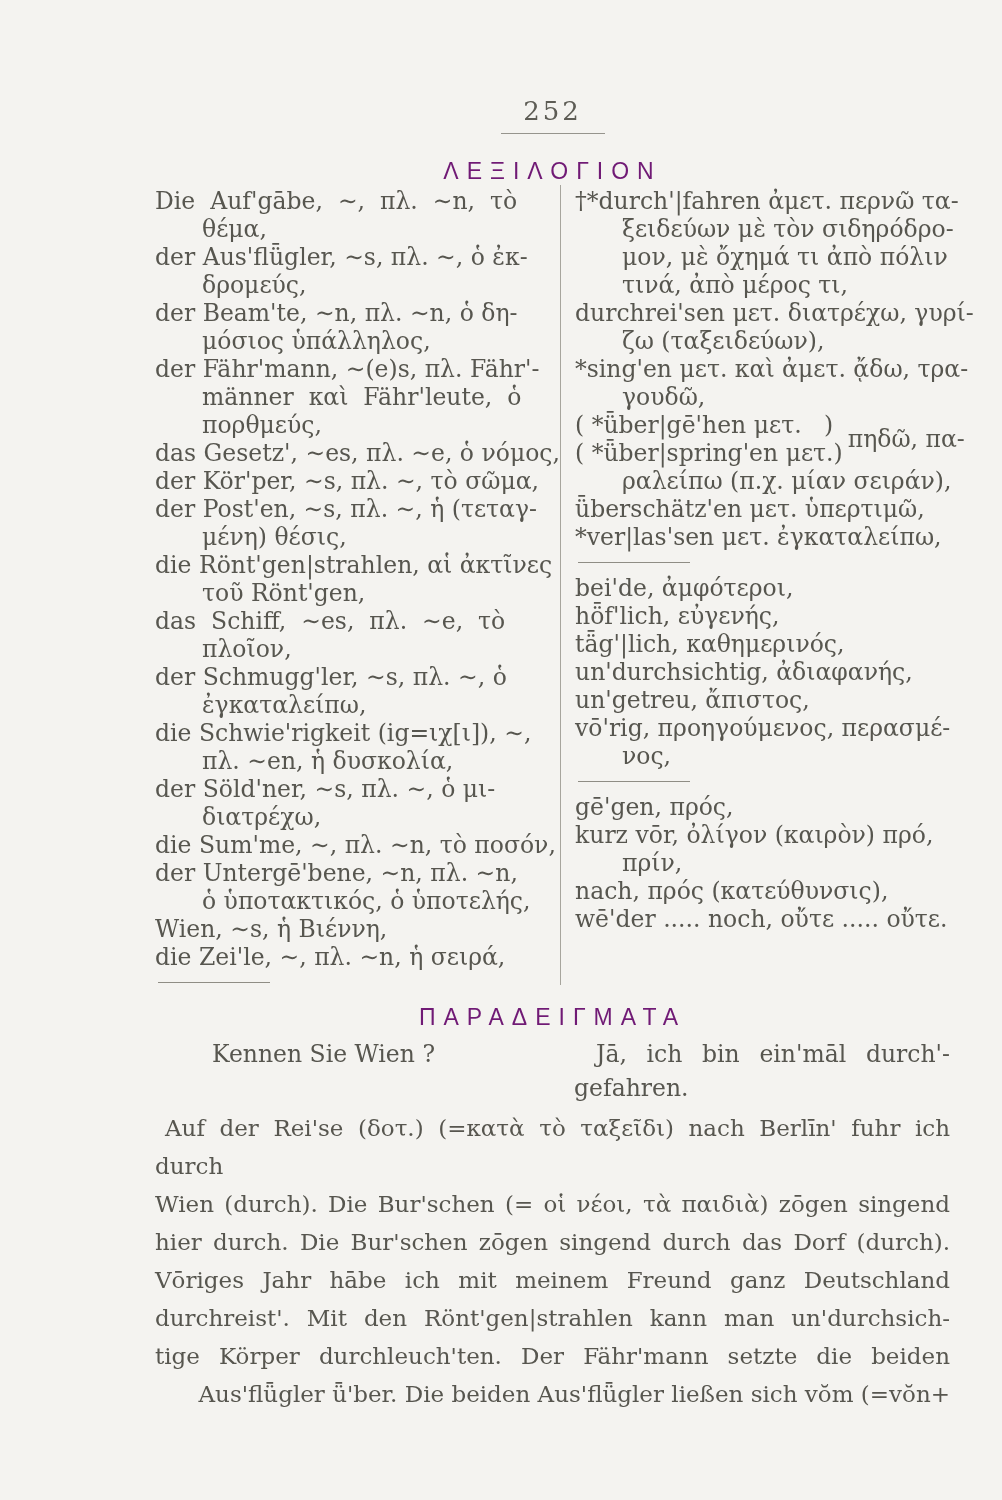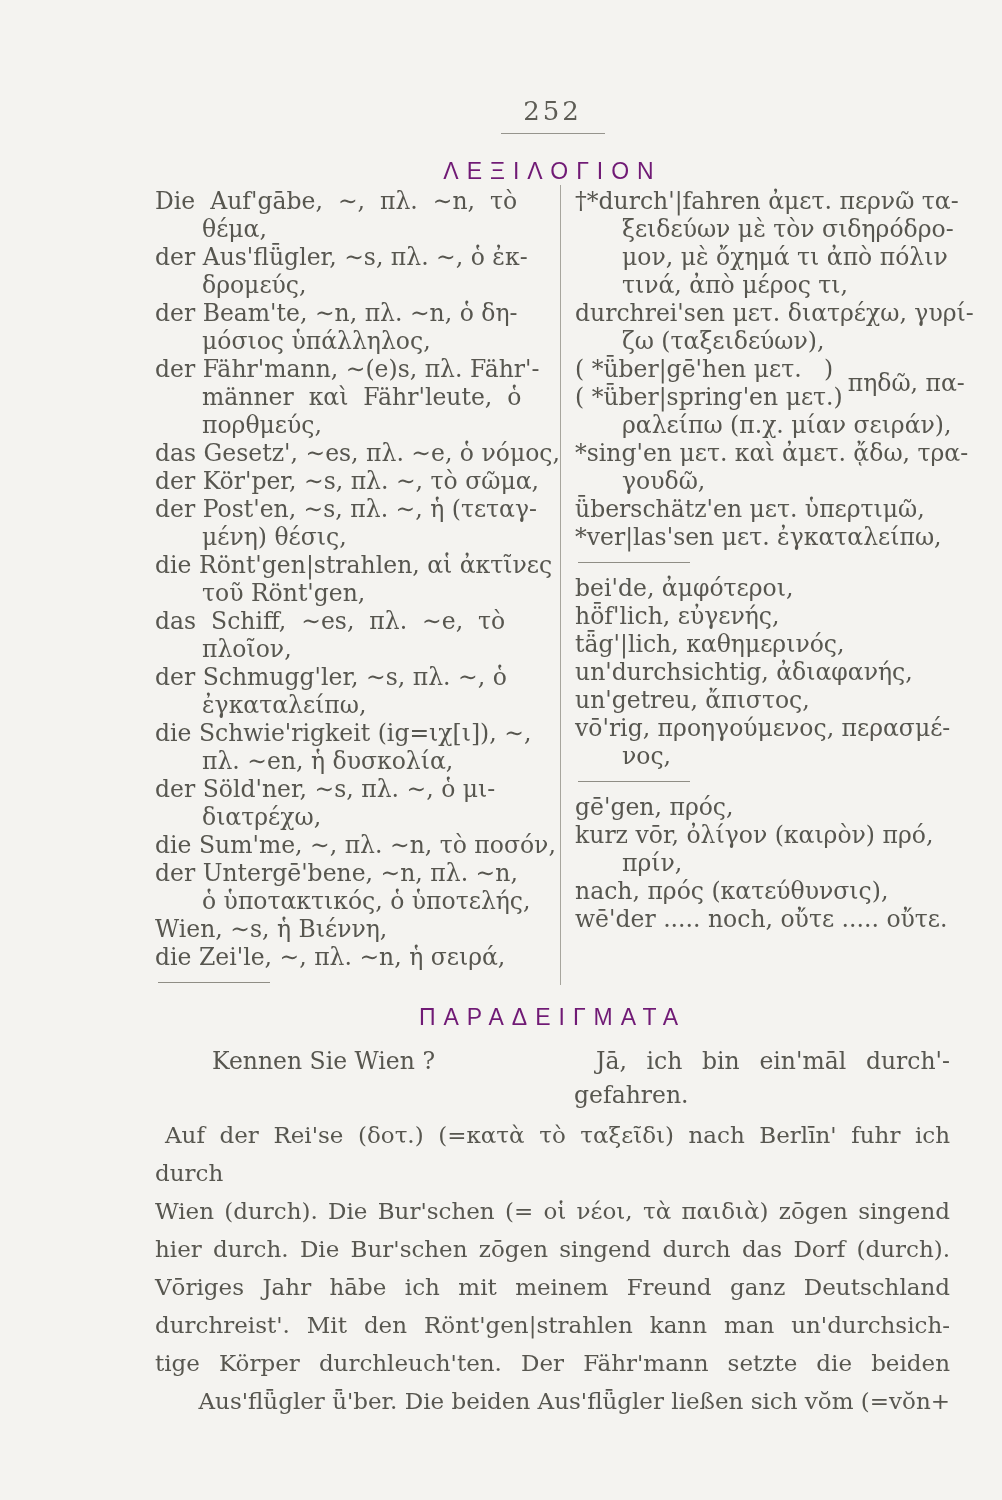--- a/index.html
+++ b/index.html
@@ -31,21 +31,21 @@
   .col-right{flex:1;margin-left:22px;}
 
   .entry{margin:0;}
   .l{font-size:23.5px;line-height:28px;white-space:pre;}
   .l.cont{margin-left:47px;}
   .rule{width:112px;border-top:1px solid #8f8d85;margin:11px 0 11px 3px;height:0;}
   .brace-row{display:flex;align-items:center;}
   .brace-right{margin-left:5px;font-size:23.5px;white-space:pre;}
 
   .examples-title{margin-top:10px;}
-  .qa{display:flex;margin-top:13px;font-size:23.5px;gap:40px;}
+  .qa{display:flex;margin-top:6px;font-size:23.5px;gap:40px;}
   .q{margin-left:57px;line-height:34px;}
   .a{margin-left:auto;width:376px;line-height:34px;}
   .a .al{white-space:normal;}
   .a .al.first{text-align:justify;text-align-last:justify;text-indent:22px;}
 
   .para{margin-top:4px;font-size:23px;line-height:38px;}
   .pline{text-align:justify;text-align-last:justify;}
   .pline.first{text-indent:10px;}
   .pline.last{text-align:right;text-align-last:auto;}
 </style>
@@ -126,34 +126,34 @@
     <div class="col-right" id="col-right">
         <div class="entry">
           <div class="l">†*durch'|fahren ἀμετ. περνῶ τα-</div>
           <div class="l cont">ξειδεύων μὲ τὸν σιδηρόδρο-</div>
           <div class="l cont">μον, μὲ ὄχημά τι ἀπὸ πόλιν</div>
           <div class="l cont">τινά, ἀπὸ μέρος τι,</div>
         </div>
         <div class="entry">
           <div class="l">durchrei'sen μετ. διατρέχω, γυρί-</div>
           <div class="l cont">ζω (ταξειδεύων),</div>
+        </div>
+        <div class="entry">
+          <div class="l">*sing'en μετ. καὶ ἀμετ. ᾄδω, τρα-</div>
+          <div class="l cont">γουδῶ,</div>
         </div>
         <div class="entry">
           <div class="brace-row">
             <div>
               <div class="l">( *ǖber|gē'hen μετ.   )</div>
               <div class="l">( *ǖber|spring'en μετ.)</div>
             </div>
             <div class="brace-right">πηδῶ, πα-</div>
           </div>
           <div class="l cont">ραλείπω (π.χ. μίαν σειράν),</div>
-        </div>
-        <div class="entry">
-          <div class="l">*sing'en μετ. καὶ ἀμετ. ᾄδω, τρα-</div>
-          <div class="l cont">γουδῶ,</div>
         </div>
         <div class="entry">
           <div class="l">ǖberschätz'en μετ. ὑπερτιμῶ,</div>
         </div>
         <div class="entry">
           <div class="l">*ver|las'sen μετ. ἐγκαταλείπω,</div>
         </div>
         <div class="rule"></div>
         <div class="entry">
           <div class="l">bei'de, ἀμφότεροι,</div>

